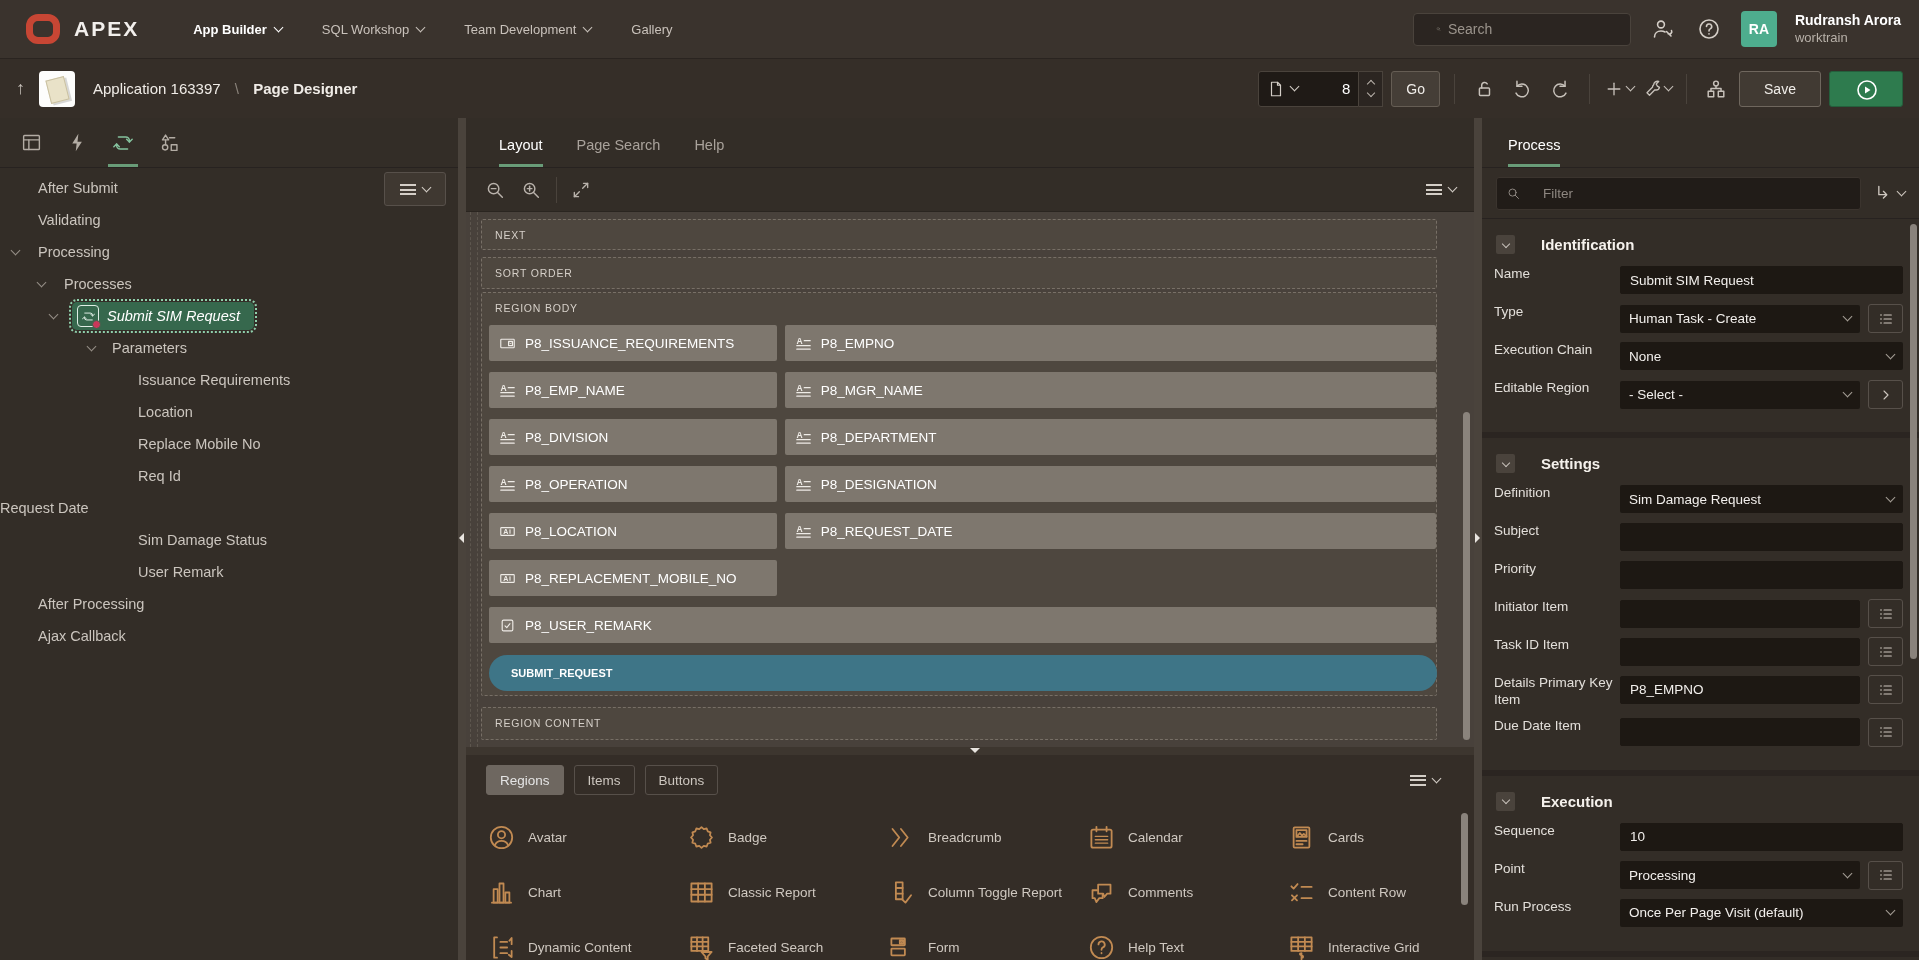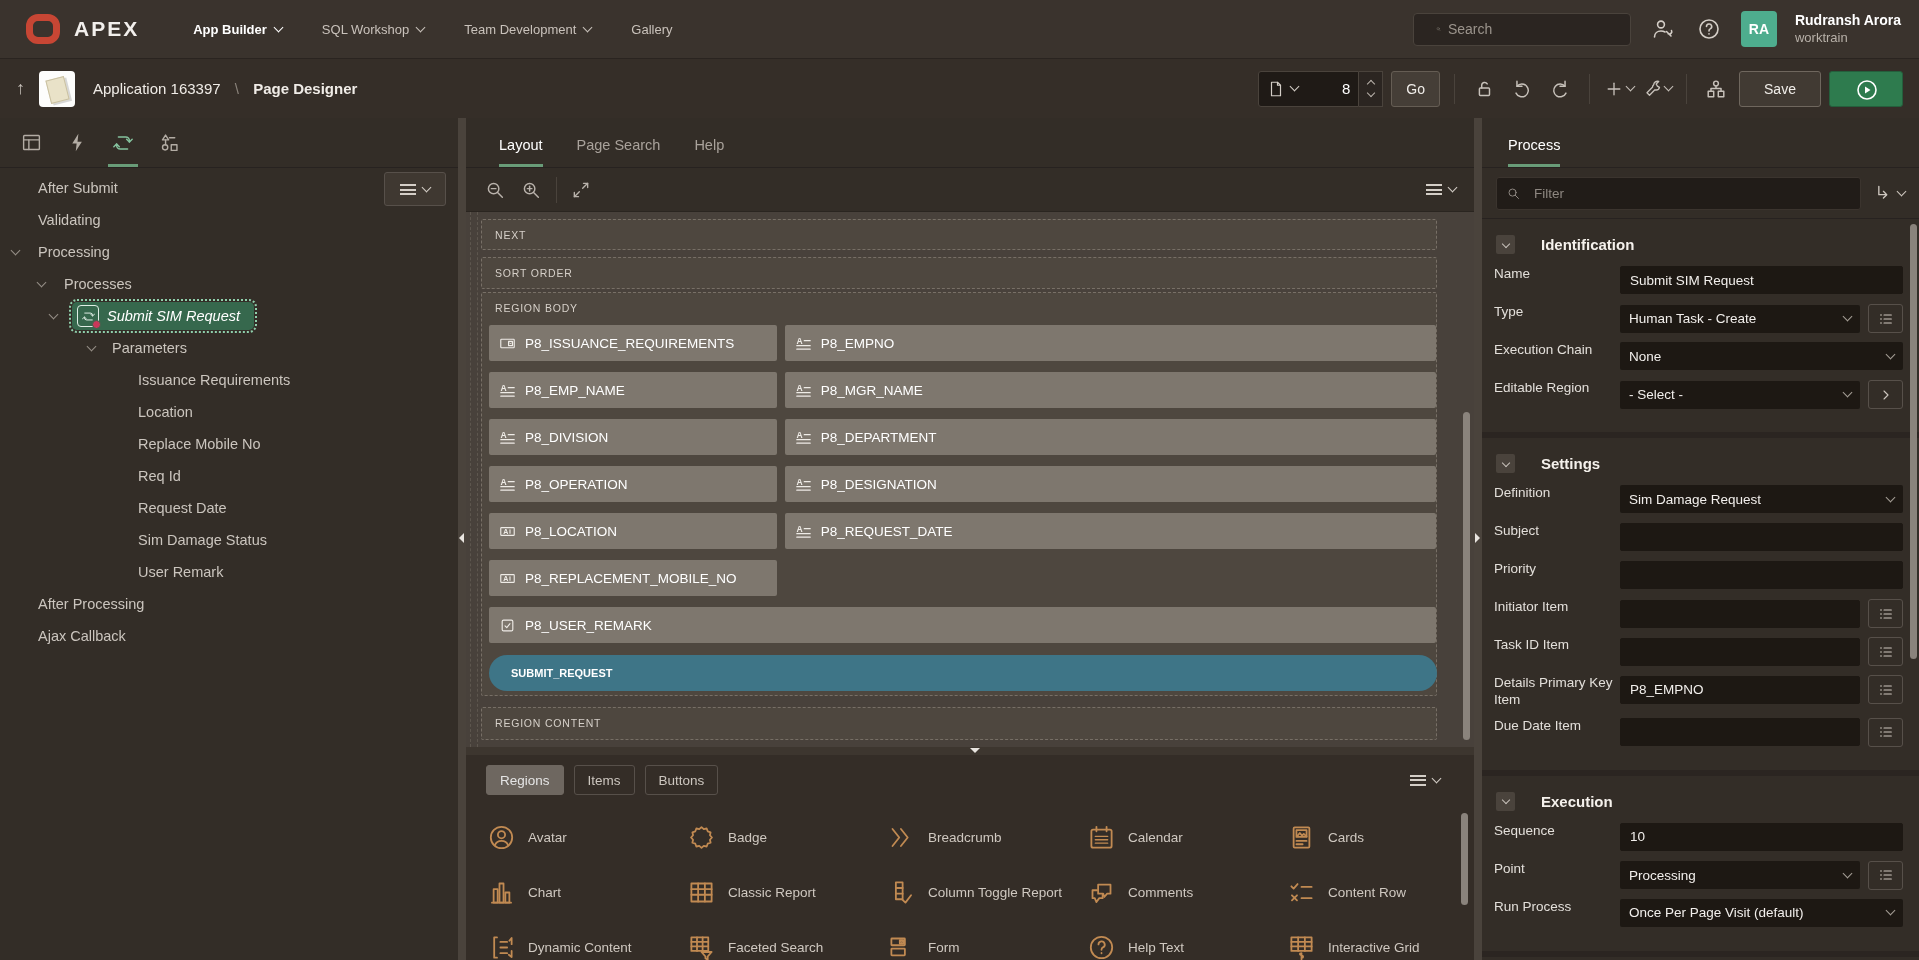--- a/index.html
+++ b/index.html
@@ -100,21 +100,21 @@
   .gitem{display:flex;align-items:center;gap:13px;color:#cfc8c0;font-size:13.5px;cursor:pointer}
   .gitem .gic{color:#c18a52;display:flex}
   .gallery .vthumb{position:absolute;right:6px;top:58px;width:7px;height:92px;background:#8a837c;border-radius:4px}
 
   
   .props{flex:1;background:#332d27;display:flex;flex-direction:column;position:relative}
   .ptabs{height:50px;border-bottom:1px solid #272220;display:flex;align-items:flex-end;padding-left:26px;flex:none}
   .ptab{padding-bottom:14px;color:#fff;font-size:14.5px;position:relative;cursor:pointer}
   .ptab::after{content:"";position:absolute;bottom:0;left:0;right:0;height:3px;background:#699c78}
   .filterrow{height:50px;display:flex;align-items:center;padding:0 14px;gap:12px;flex:none}
-  .filterbox{flex:1;height:33px;background:#211c18;border:1px solid #3b342e;border-radius:3px;display:flex;align-items:center;gap:13px;padding:0 9px;color:#8e8781}
+  .filterbox{flex:1;height:33px;background:#211c18;border:1px solid #3b342e;border-radius:3px;display:flex;align-items:center;gap:22px;padding:0 9px;color:#8e8781}
   .filterbox input{flex:1;background:transparent;border:0;color:#e8e4df;font-size:13.5px}
   .filterbox input::placeholder{color:#8e8781}
   .gotomenu{display:flex;align-items:center;gap:5px;color:#cfc8c0;cursor:pointer}
   .fields{flex:1;overflow:hidden;position:relative;border-top:1px solid #272220}
   .psec{padding:8px 16px 14px 12px;border-bottom:6px solid #2b2521}
   .psec-h{display:flex;align-items:center;gap:26px;margin:8px 0 12px 2px}
   .psec-h .collapse{width:19px;height:19px;background:#4a433c;border-radius:2px;display:flex;align-items:center;justify-content:center;color:#c7c1ba;cursor:pointer}
   .psec-h .collapse i{width:6px;height:6px;border-right:1.6px solid currentColor;border-bottom:1.6px solid currentColor;transform:rotate(45deg);margin-top:-2px}
   .psec-h .ptitle{color:#f5f1ec;font-weight:bold;font-size:15px}
   .prow{display:flex;align-items:flex-start;margin-bottom:9px;min-height:29px}
@@ -519,21 +519,21 @@
         </div>
       <div class="trow" style="padding-left:138px">
           <span>Location</span>
         </div>
       <div class="trow" style="padding-left:138px">
           <span>Replace Mobile No</span>
         </div>
       <div class="trow" style="padding-left:138px">
           <span>Req Id</span>
         </div>
-      <div class="trow" style="padding-left:138px">
+      <div class="trow" style="">
           <span>Request Date</span>
         </div>
       <div class="trow" style="padding-left:138px">
           <span>Sim Damage Status</span>
         </div>
       <div class="trow" style="padding-left:138px">
           <span>User Remark</span>
         </div>
       <div class="trow" style="padding-left:38px">
           <span>After Processing</span>

